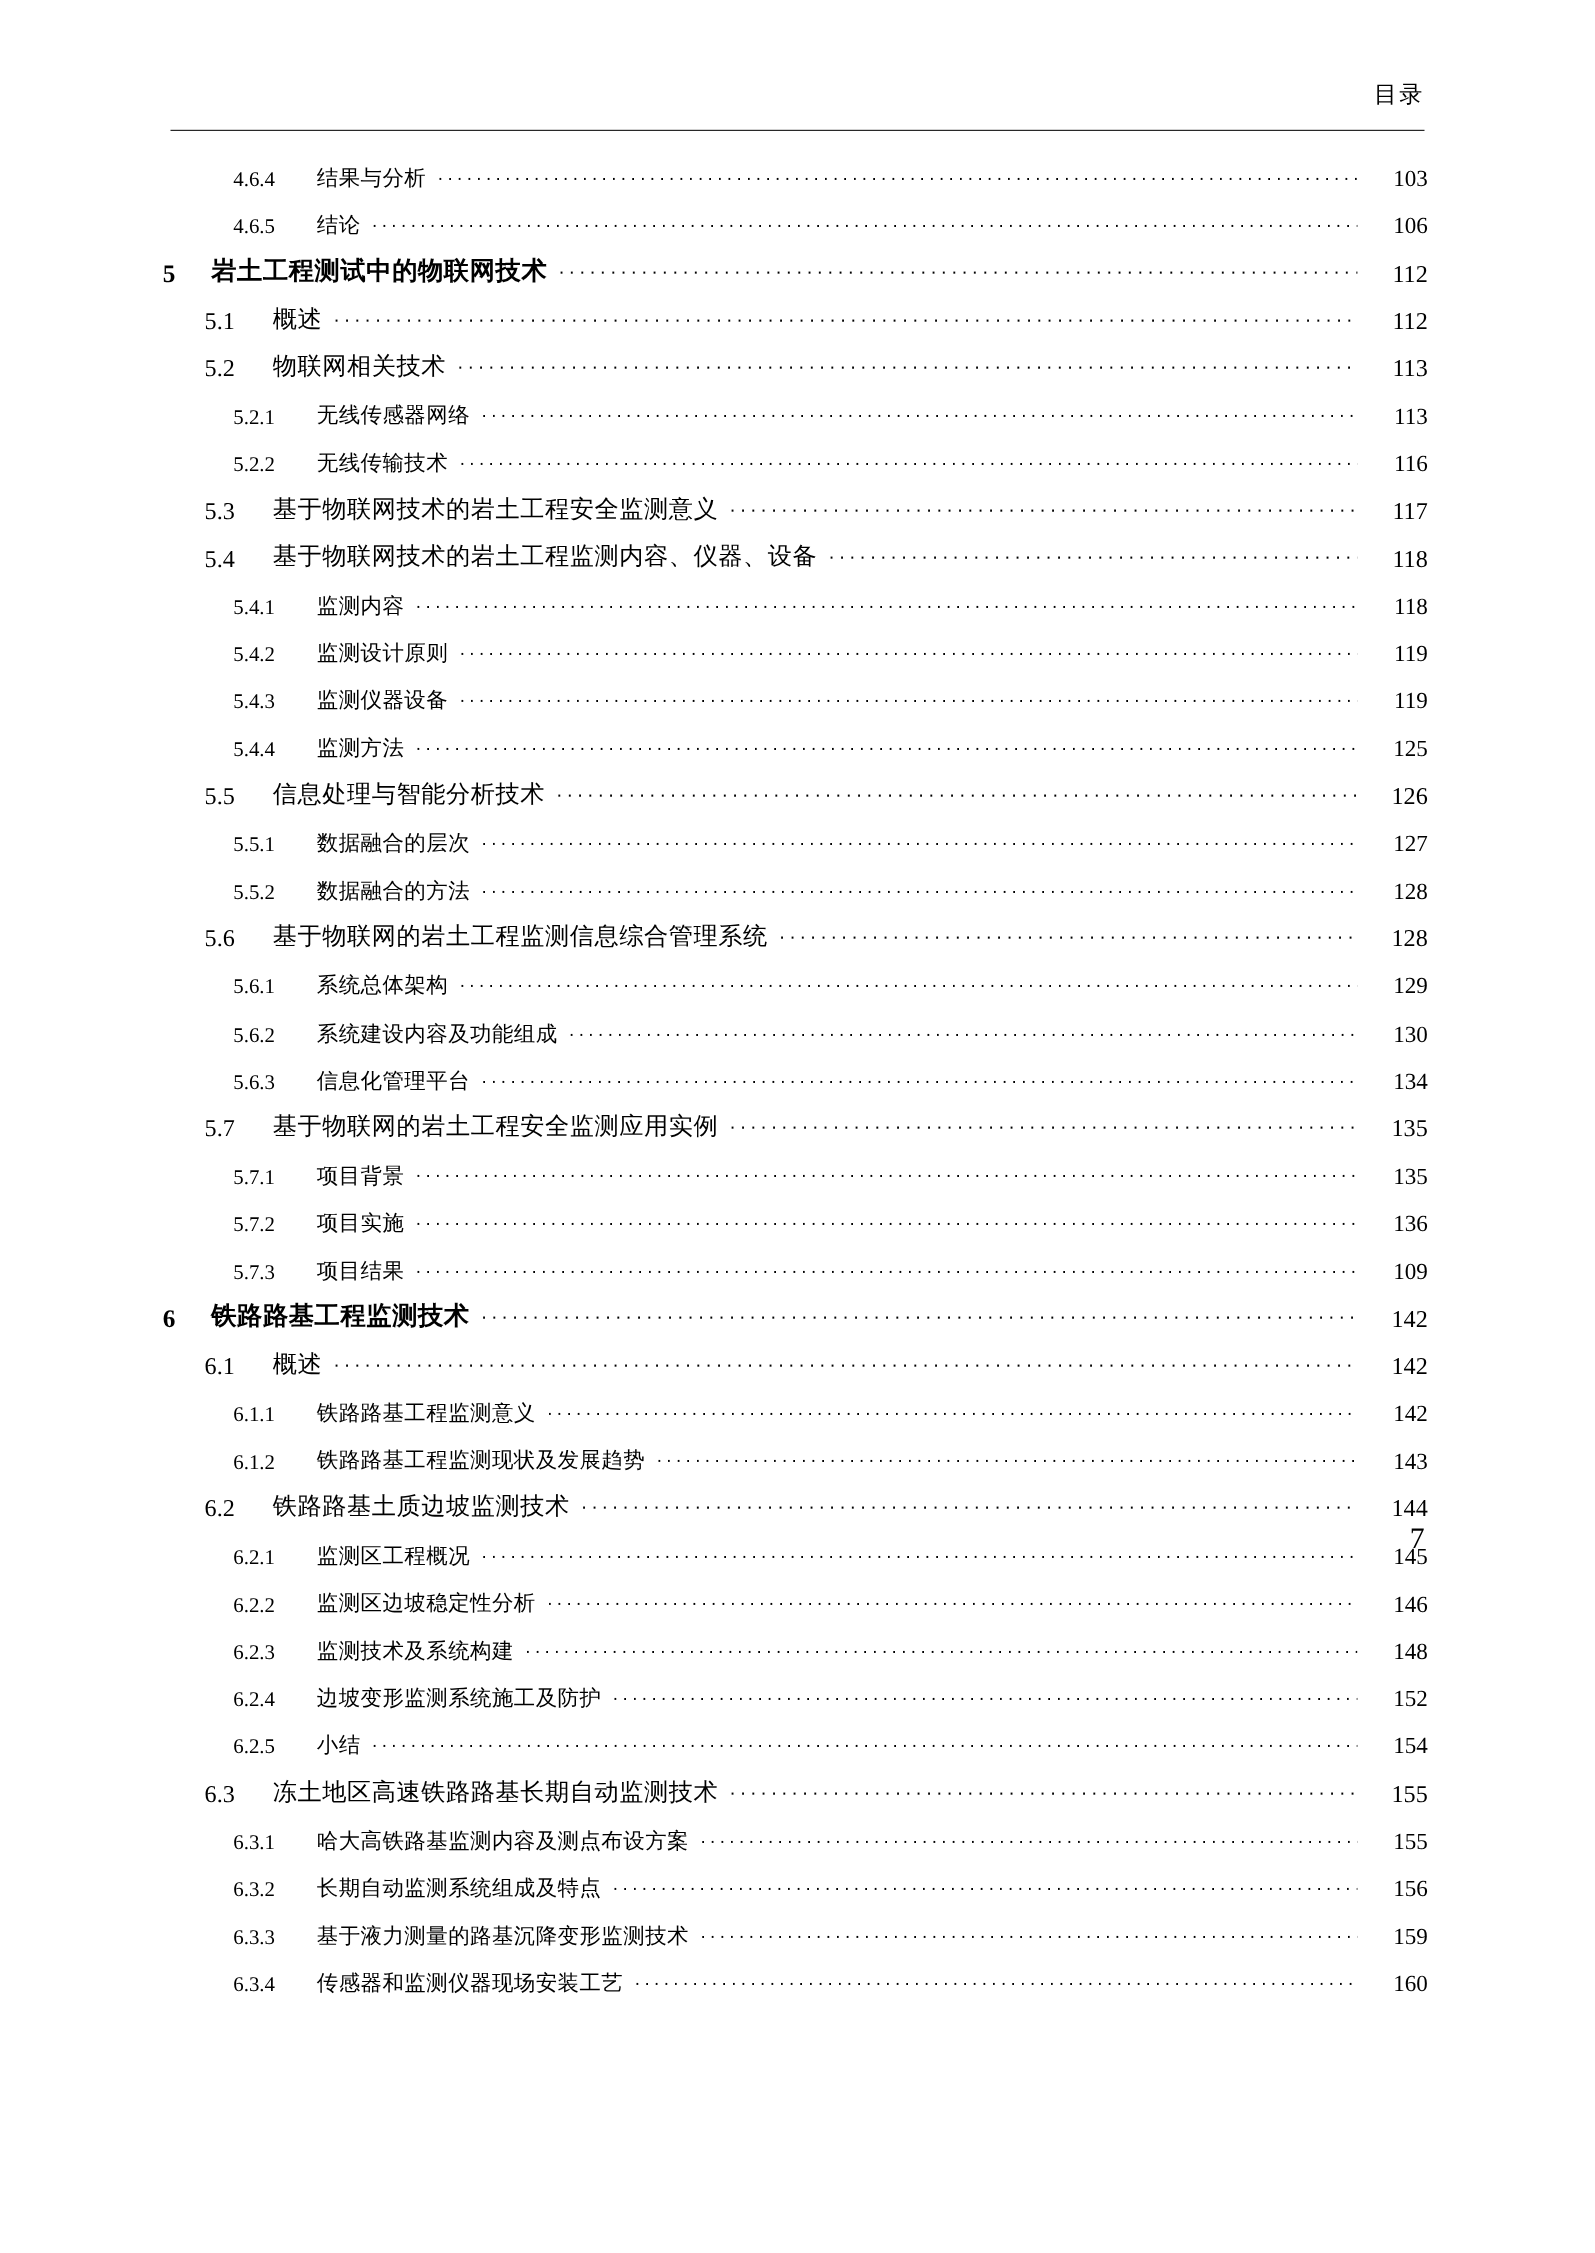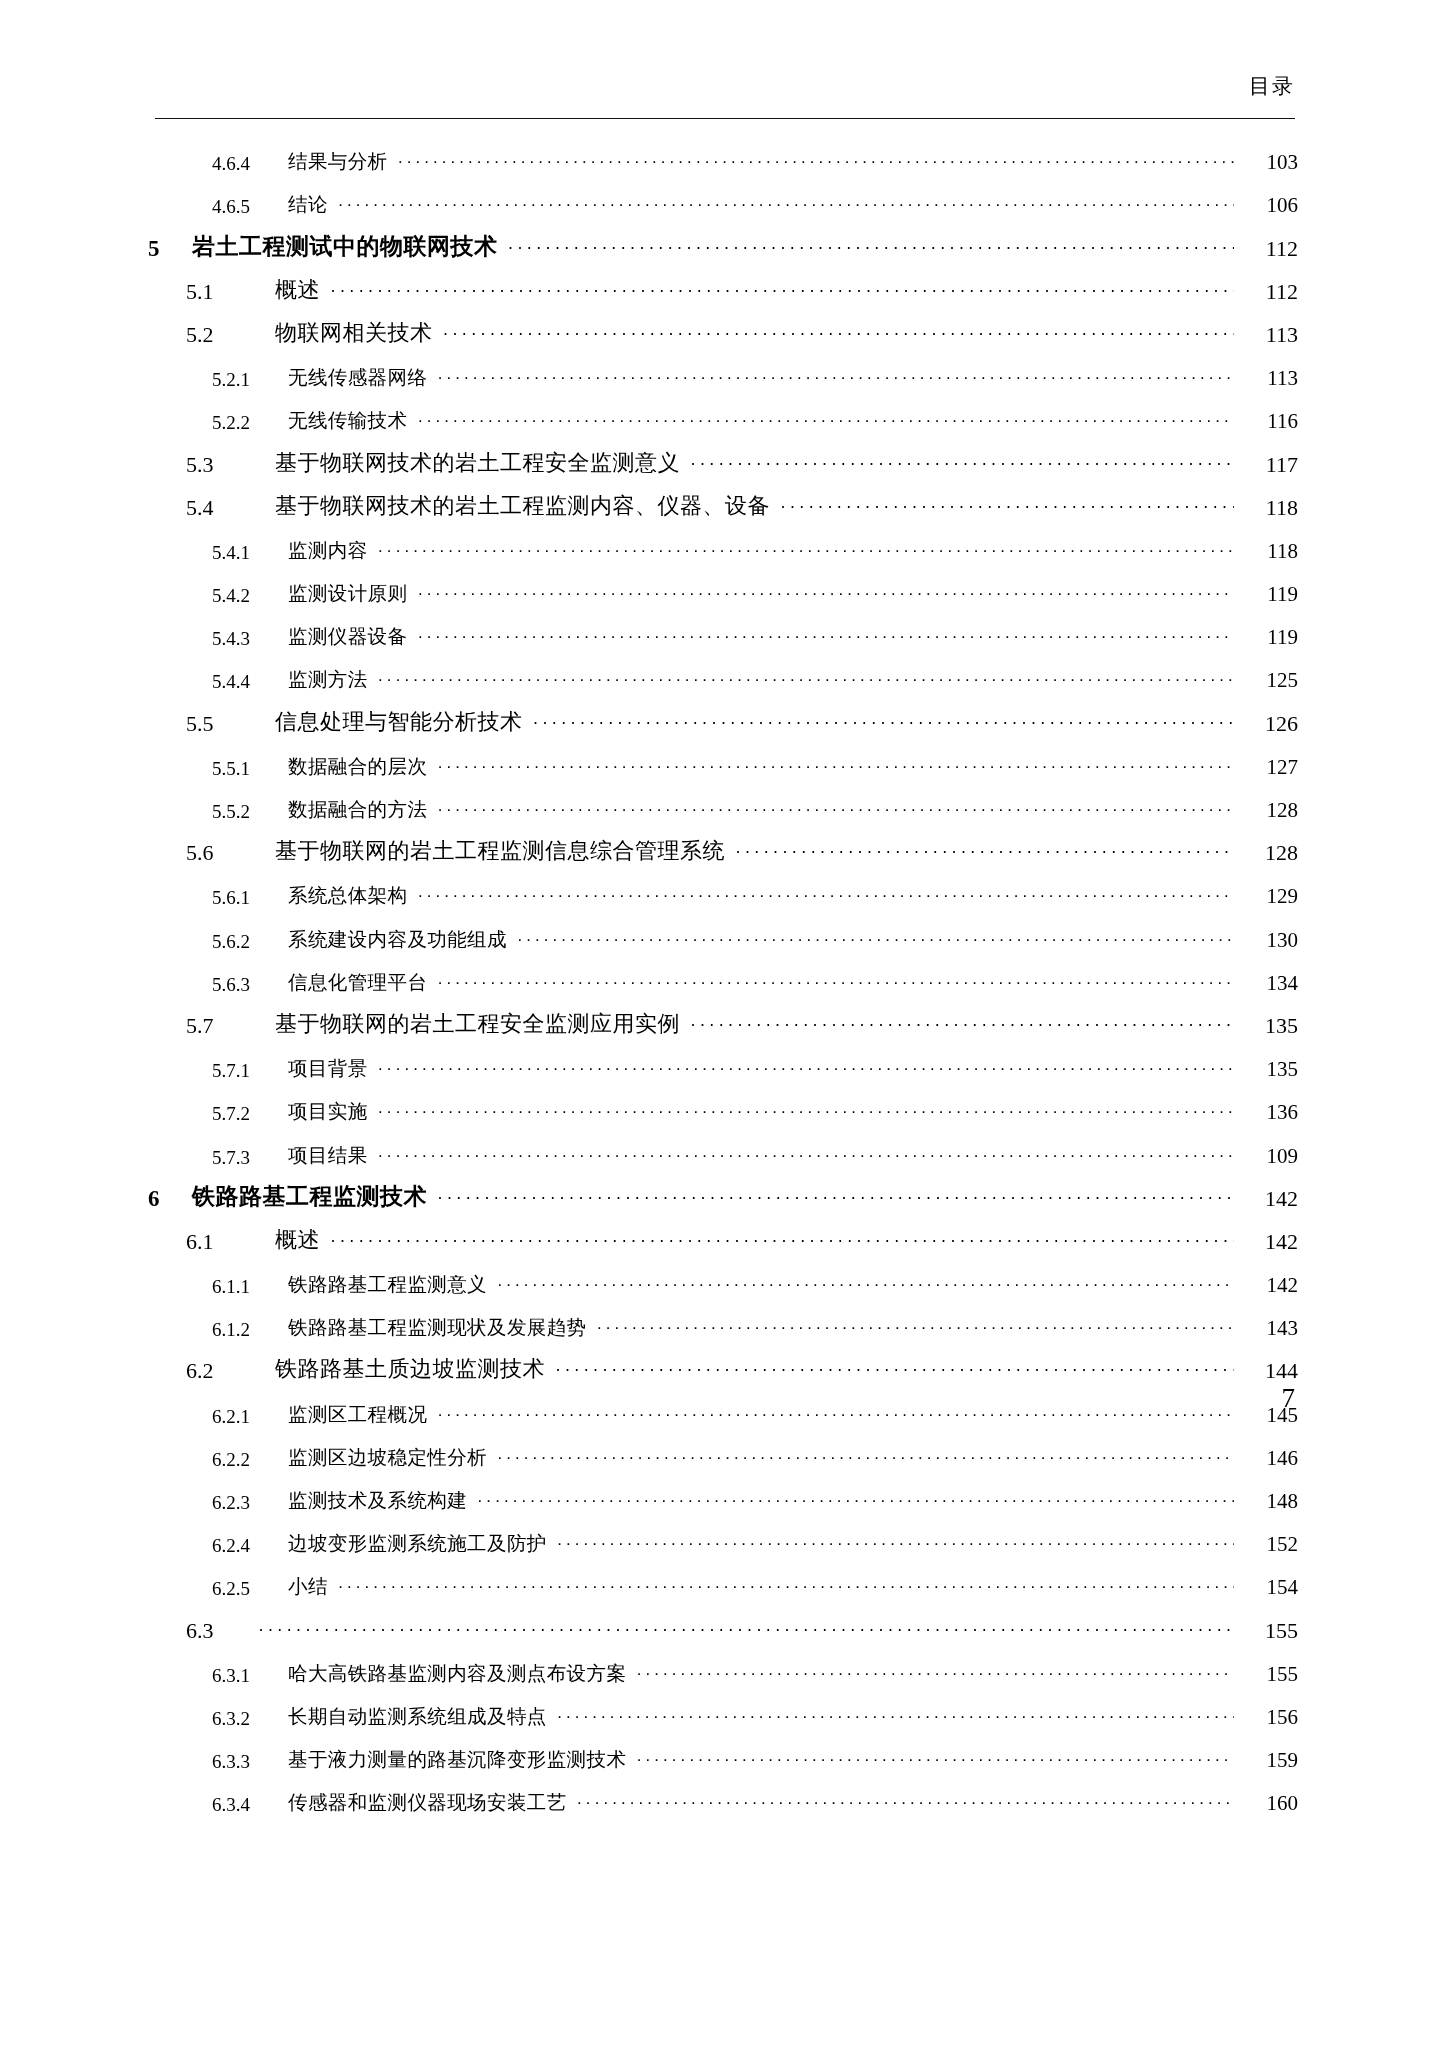--- a/index.html
+++ b/index.html
@@ -115,21 +115,20 @@
   
   .lv-section { padding-left: 38px; }
   .lv-section .num {
     font-size: 22px;
     width: 62px;
     flex: 0 0 62px;
   }
   .lv-section .title {
     font-size: 22px;
     letter-spacing: 0.5px;
-    margin-left: 27px;
   }
   .lv-section .pageno { font-size: 22px; }
 
   
   .lv-sub { padding-left: 64px; }
   .lv-sub .num {
     font-size: 19px;
     width: 76px;
     flex: 0 0 76px;
   }
@@ -359,20 +358,21 @@
         <span class="pageno">152</span>
       </div>
       <div class="toc-row lv-sub">
         <span class="num">6.2.5</span>
         <span class="title">小结</span>
         <span class="leader">·························································································································</span>
         <span class="pageno">154</span>
       </div>
       <div class="toc-row lv-section">
         <span class="num">6.3</span>
+        <span class="title">冻土地区高速铁路路基长期自动监测技术</span>
         <span class="leader">·························································································································</span>
         <span class="pageno">155</span>
       </div>
       <div class="toc-row lv-sub">
         <span class="num">6.3.1</span>
         <span class="title">哈大高铁路基监测内容及测点布设方案</span>
         <span class="leader">·························································································································</span>
         <span class="pageno">155</span>
       </div>
       <div class="toc-row lv-sub">

